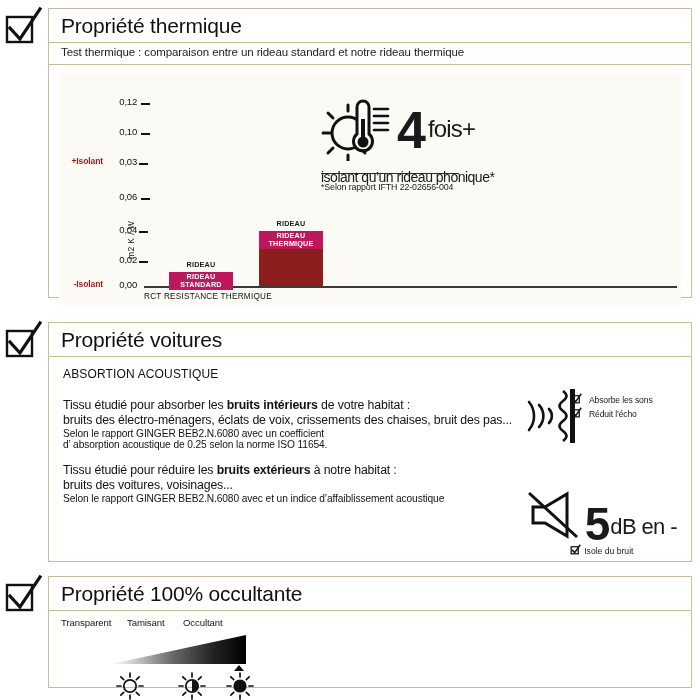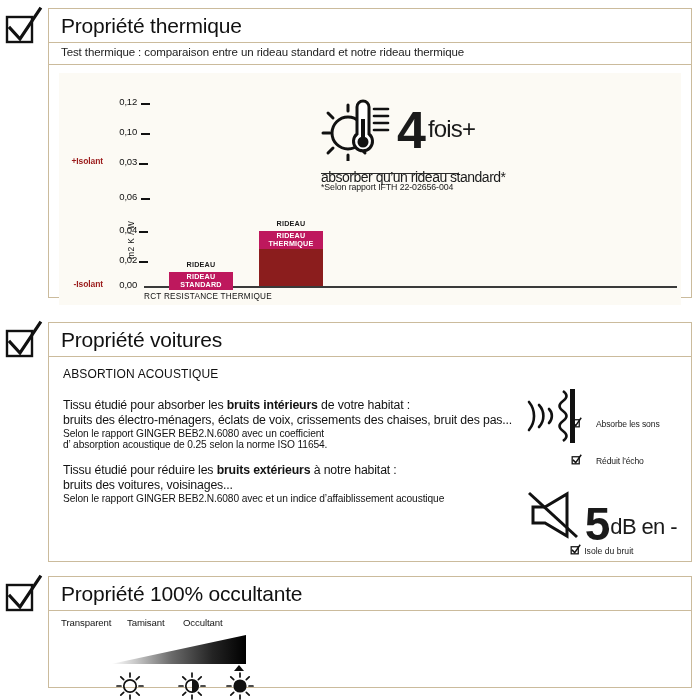--- a/index.html
+++ b/index.html
@@ -149,21 +149,21 @@
     color: #111;
     margin-bottom: 17px;
   }
   .body-line { font-size: 12.3px; letter-spacing: -0.15px; margin-bottom: 1px; color:#131313;}
   .body-line b { font-weight: bold; }
   .body-small { font-size: 10.2px; letter-spacing: -0.1px; color:#131313; margin-bottom:0px;}
   .spacer-gap { height: 13px; }
 
   .acoustic-icon { position: absolute; right: 12px; top: 32px; }
   .chk-list { position: absolute; right: 12px; top: 36px; width: 108px; }
-  .chk-row { display:flex; align-items:center; gap:14px; font-size: 8.6px; letter-spacing:-0.15px; margin-bottom:1px;margin-top:24px;}
+  .chk-row { display:flex; align-items:center; gap:7px; font-size: 8.6px; letter-spacing:-0.15px; margin-bottom:1px;}
 
   .mute-block { position: absolute; right: 14px; top: 134px; }
   .mute-row { display: flex; align-items: flex-end; gap: 2px; }
   .db-num { font-size: 46px; font-weight: bold; line-height: 0.8; letter-spacing: -2px; }
   .db-word { font-size: 22px; letter-spacing: -0.6px; padding-bottom: 3px; }
   .isole-row { display:flex; align-items:center; gap:3px; justify-content:center; font-size: 8.6px; margin-top: 1px;}
 
   
   #panel-occultante { top: 576px; height: 112px; }
   .occ-body { position: relative; height: 74px; }
@@ -263,21 +263,21 @@
                   <line x1="53" y1="14" x2="67" y2="14"></line>
                   <line x1="53" y1="21" x2="67" y2="21"></line>
                   <line x1="53" y1="28" x2="67" y2="28"></line>
                   <line x1="53" y1="35" x2="67" y2="35"></line>
                 </g>
               </svg>
             </span>
             <span class="fois-num">4</span>
             <span class="fois-word">fois+</span>
           </div>
-          <div class="thermo-sub">absorber qu’un rideau standard*</div>
+          <div class="thermo-sub">isolant qu’un rideau phonique*</div>
         </div>
 
         <div class="source-rule"></div>
         <div class="source-note">*Selon rapport IFTH 22-02656-004</div>
 
       </div>
     </div>
   </div>
 
   <div class="checkmark-box" style="left:2px; top:320px;">

